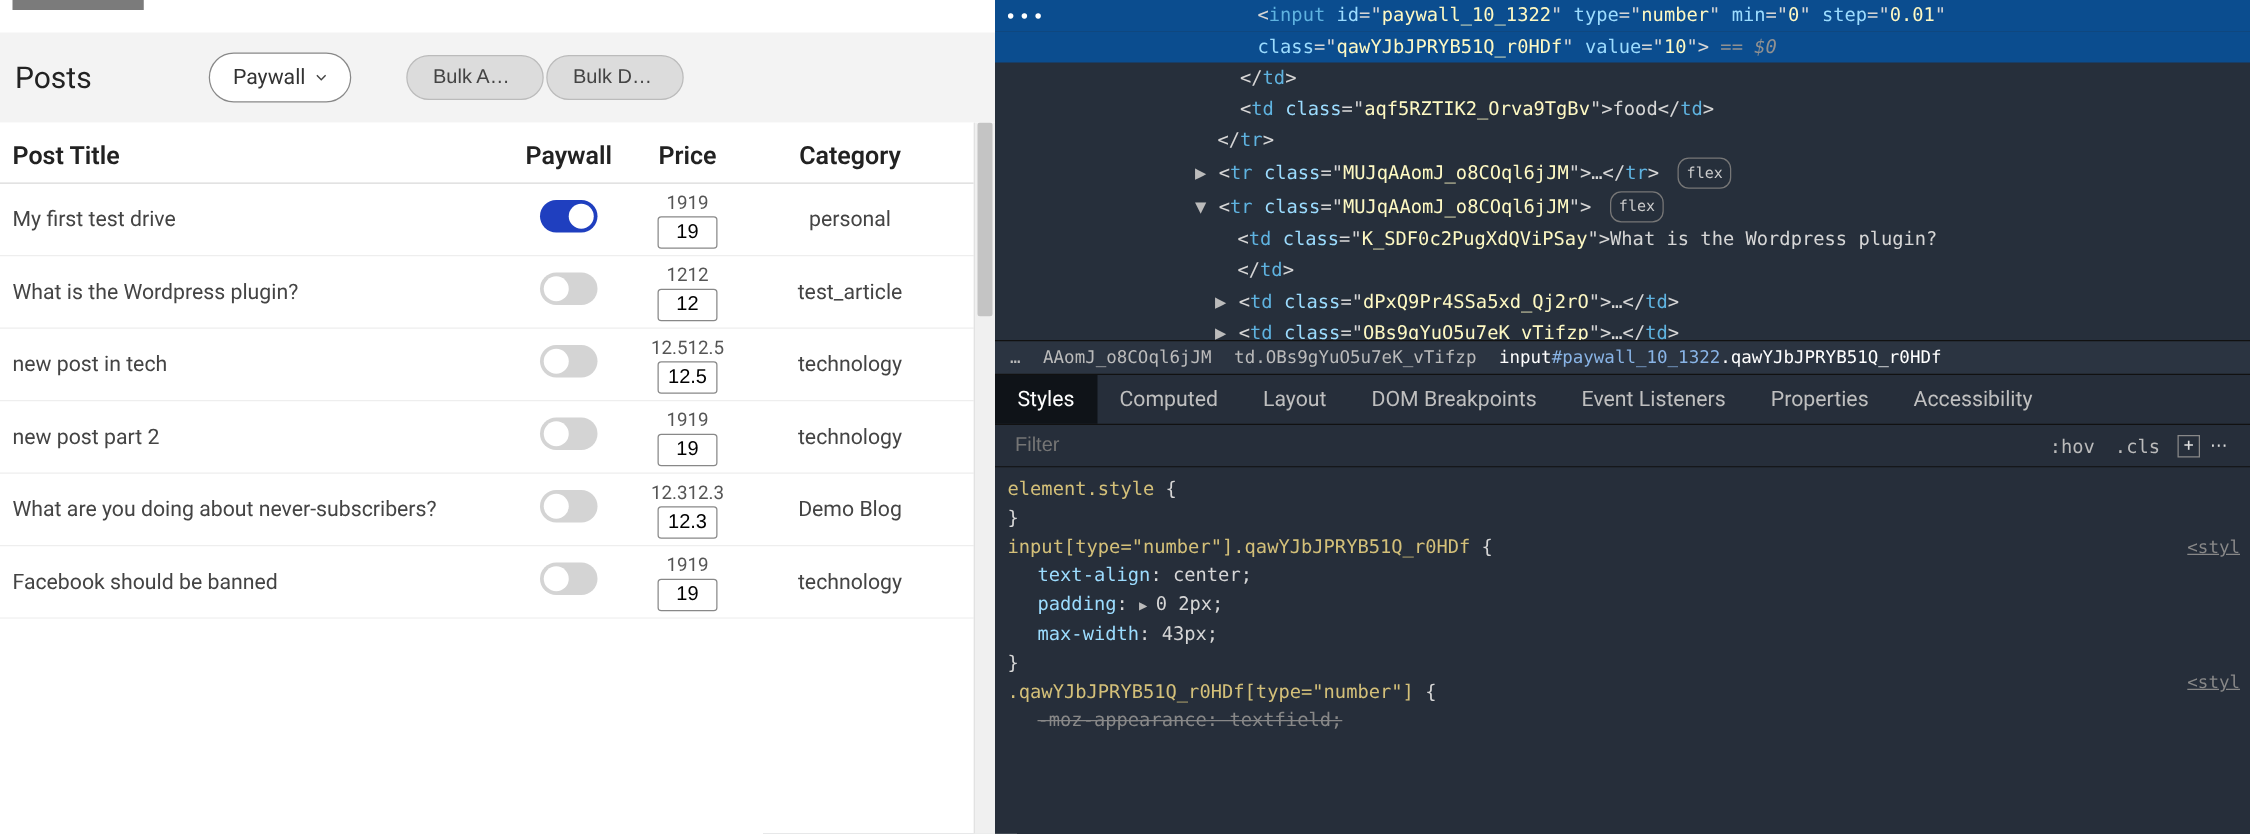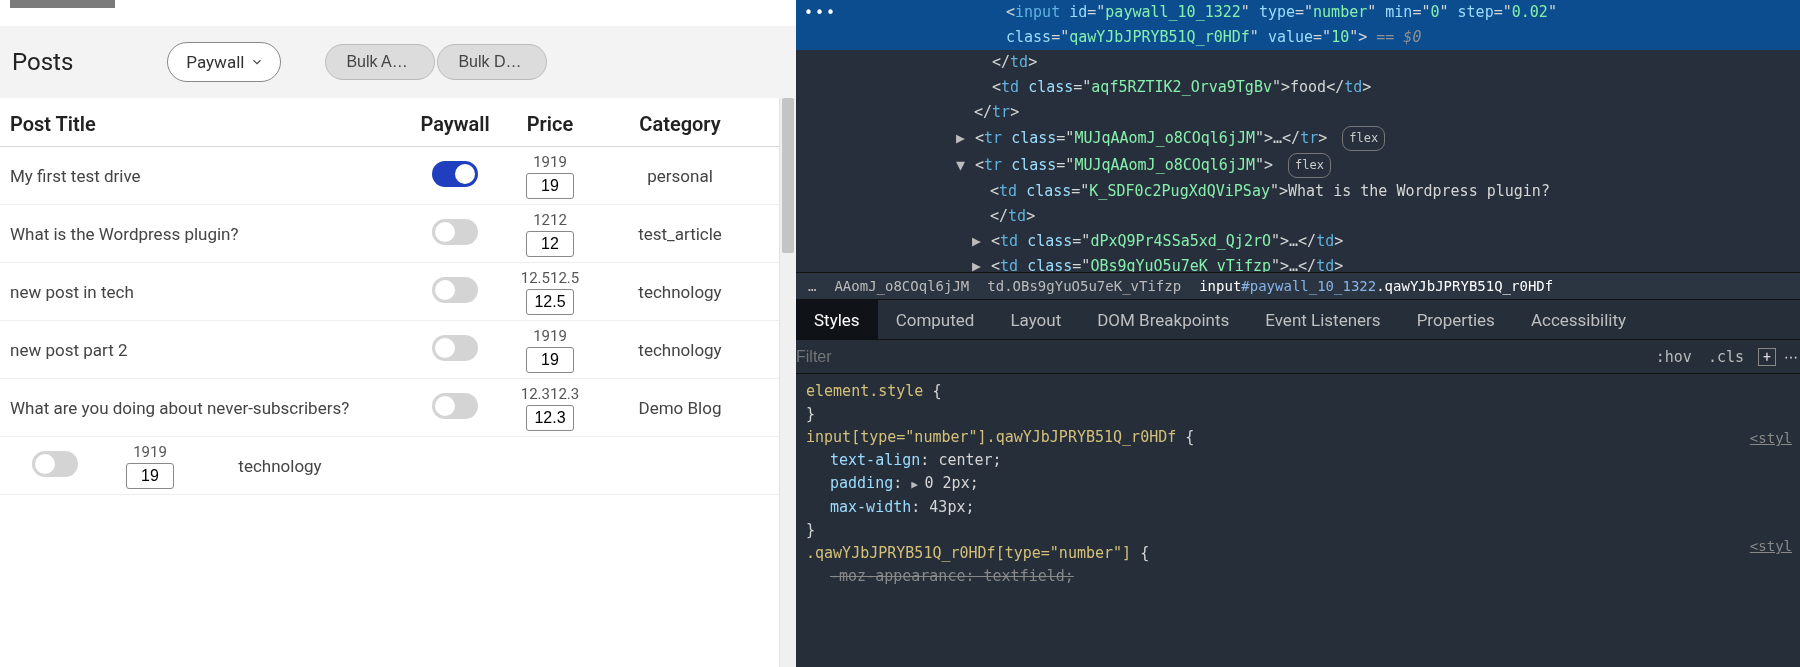--- a/index.html
+++ b/index.html
@@ -81,21 +81,21 @@
   .indent-1 { padding-left: 210px; }
   .indent-2 { padding-left: 196px; }
   .indent-2a { padding-left: 178px; }
   .indent-3 { padding-left: 160px; }
   .indent-4 { padding-left: 176px; }
   .indent-5 { padding-left: 194px; }
   .highlight-row { background: #0b4d8f; }
   .tri { color: #bbb; display:inline-block; width:10px; }
   .tag { color: #5fb3e0; }
   .attr-name { color: #9cdcfe; }
-  .attr-val { color: #86efac; }
+  .attr-val { color: #fef9c3; }
   .plain { color: #d6d6d6; }
   .eq-dollar { color: #919191; font-style: italic; }
   .flex-badge {
     display:inline-block; font-size:12px; color:#ccc; border:1px solid #777;
     border-radius: 9px; padding: 0 6px; margin-left: 6px; vertical-align: 1px;
   }
   .three-dots { position: absolute; left: 8px; top: 4px; color: #fff; letter-spacing: 2px; cursor: pointer; }
 
   .breadcrumb-bar {
     background: #2b3441; height: 28px; display: flex; align-items: center;
@@ -111,21 +111,21 @@
   .styles-tabs {
     background: #262e3a; height: 40px; display: flex; align-items: stretch;
     font-family: -apple-system, "Segoe UI", Roboto, Arial, sans-serif;
     font-size: 17px; border-bottom: 1px solid #111;
   }
   .styles-tab { padding: 8px 18px; color: #bfbfbf; cursor: pointer; display:flex; align-items:center; }
   .styles-tab.active { background: #0f1318; color: #fff; }
 
   .filter-bar {
     background: #262e3a; height: 34px; display: flex; align-items: center;
-    padding: 0 0; border-bottom: 1px solid #111;
+    padding: 0 16px; border-bottom: 1px solid #111;
     font-family: -apple-system, "Segoe UI", Roboto, Arial, sans-serif;
   }
   .filter-input {
     flex: 1; background: transparent; border: none; color: #bbb;
     font-size: 16px; outline: none;
   }
   .filter-tool { color: #bbb; font-size: 15px; padding: 0 8px; cursor: pointer; font-family: Menlo, Consolas, monospace; }
   .plus-box { border: 1px solid #888; width:18px; height:18px; display:inline-flex; align-items:center; justify-content:center; font-size:14px; cursor:pointer; margin-left:6px; }
 
   .styles-body { flex: 1; background: #262e3a; padding: 6px 10px; overflow: hidden; position: relative; }
@@ -222,20 +222,21 @@
             <div class="col-paywall"><span class="toggle off"><span class="knob"></span></span></div>
             <div class="col-price">
               <div class="price-stack">
                 <div class="price-label">12.312.3</div>
                 <input class="price-input" value="12.3" style="">
               </div>
             </div>
             <div class="col-cat">Demo Blog</div>
           </div>
           <div class="trow">
+            <div class="col-title">Facebook should be banned</div>
             <div class="col-paywall"><span class="toggle off"><span class="knob"></span></span></div>
             <div class="col-price">
               <div class="price-stack">
                 <div class="price-label">1919</div>
                 <input class="price-input" value="19" style="">
               </div>
             </div>
             <div class="col-cat">technology</div>
           </div>
         </div>
@@ -249,21 +250,21 @@
 <div class="right-panel">
 
   <div class="elements-pane">
     <span class="three-dots">•••</span>
 
     <div class="elem-line indent-1 highlight-row">
       <span class="plain">&lt;</span><span class="tag">input</span>
       <span class="attr-name"> id</span><span class="plain">="</span><span class="attr-val">paywall_10_1322</span><span class="plain">"</span>
       <span class="attr-name"> type</span><span class="plain">="</span><span class="attr-val">number</span><span class="plain">"</span>
       <span class="attr-name"> min</span><span class="plain">="</span><span class="attr-val">0</span><span class="plain">"</span>
-      <span class="attr-name"> step</span><span class="plain">="</span><span class="attr-val">0.02</span><span class="plain">"</span>
+      <span class="attr-name"> step</span><span class="plain">="</span><span class="attr-val">0.01</span><span class="plain">"</span>
     </div>
     <div class="elem-line indent-1 highlight-row">
       <span class="attr-name">class</span><span class="plain">="</span><span class="attr-val">qawYJbJPRYB51Q_r0HDf</span><span class="plain">"</span>
       <span class="attr-name"> value</span><span class="plain">="</span><span class="attr-val">10</span><span class="plain">"&gt; </span>
       <span class="eq-dollar">== $0</span>
     </div>
     <div class="elem-line indent-2">
       <span class="plain">&lt;/</span><span class="tag">td</span><span class="plain">&gt;</span>
     </div>
     <div class="elem-line indent-2">

